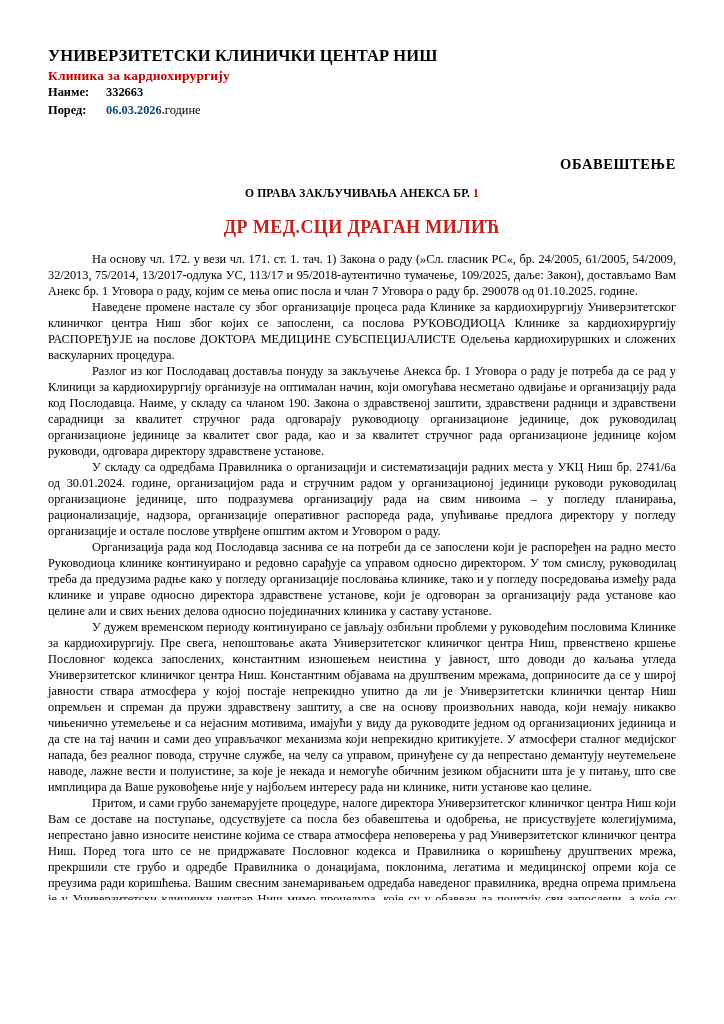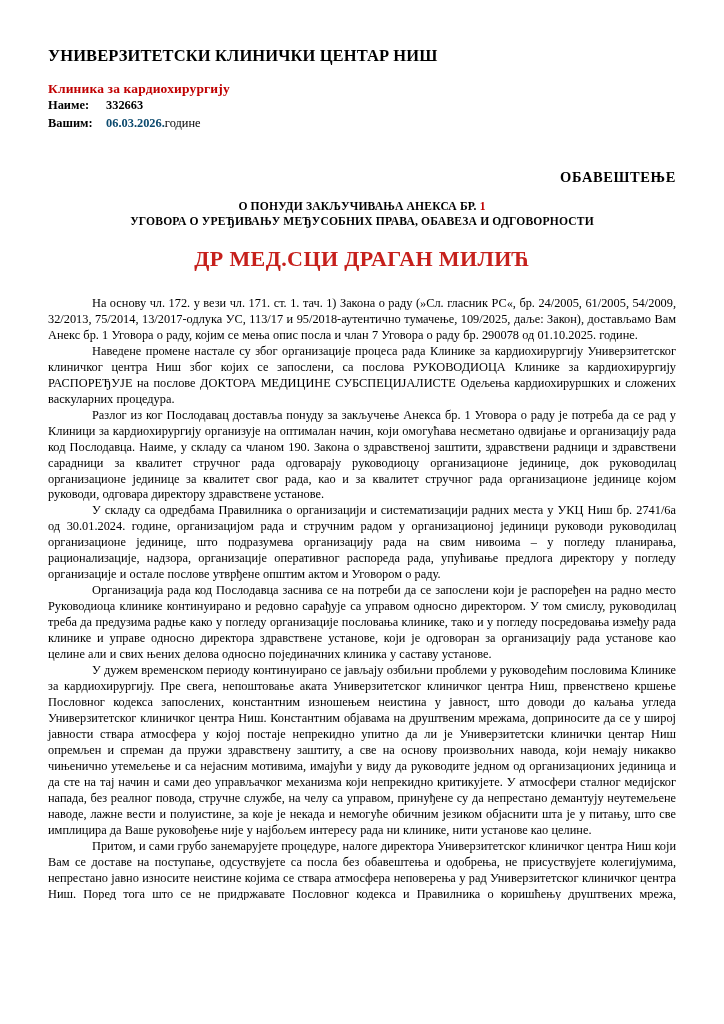--- a/index.html
+++ b/index.html
@@ -35,21 +35,21 @@
     font-weight: bold;
     letter-spacing: 0.1px;
     line-height: 1.22;
     white-space: nowrap;
   }
   .clinic-title {
     font-size: 13.5px;
     font-weight: bold;
     color: #C00000;
     line-height: 1.28;
-    margin-top: 14px;
+    margin-top: 1px;
     letter-spacing: 0.15px;
   }
   .meta-row {
     font-size: 12.4px;
     line-height: 1.42;
     white-space: nowrap;
   }
   .meta-label {
     font-weight: bold;
     display: inline-block;
@@ -83,30 +83,30 @@
     letter-spacing: 0.15px;
     margin-top: 13px;
     line-height: 1.34;
     white-space: nowrap;
   }
   .doc-subheading .accent-num {
     color: #C00000;
   }
   .doc-name {
     text-align: center;
-    font-size: 22px;
+    font-size: 18px;
     font-weight: bold;
     color: #C6201C;
     letter-spacing: 0.4px;
     margin-top: 16px;
   }
 
   
   .body-block {
-    margin-top: 24px;
+    margin-top: 14px;
   }
   p.para {
     margin: 0;
     font-size: 12.35px;
     line-height: 1.295;
     text-align: justify;
     text-indent: 44px;
     hyphens: none;
     word-spacing: 0.1px;
   }
@@ -120,29 +120,28 @@
     <div class="letterhead">
       <div class="org-title">УНИВЕРЗИТЕТСКИ КЛИНИЧКИ ЦЕНТАР НИШ</div>
 
       <div class="clinic-title">Клиника за кардиохирургију</div>
 
       <div class="meta-row">
         <span class="meta-label">Наиме:</span><span class="meta-value-black">332663</span>
       </div>
 
       <div class="meta-row">
-        <span class="meta-label">Вашим:</span><span class="meta-value-red">06.03.2026.</span><span class="meta-suffix">године</span>
+        <span class="meta-label">Поред:</span><span class="meta-value-red">06.03.2026.</span><span class="meta-suffix">године</span>
       </div>
     </div>
 
     <div class="doc-heading">ОБАВЕШТЕЊЕ</div>
 
     <div class="doc-subheading">
-      <div><span>О ПОНУДИ ЗАКЉУЧИВАЊА АНЕКСА БР. </span><span class="accent-num">1</span></div>
-      <div>УГОВОРА О УРЕЂИВАЊУ МЕЂУСОБНИХ ПРАВА, ОБАВЕЗА И ОДГОВОРНОСТИ</div>
+      <div><span>О ПРАВА ЗАКЉУЧИВАЊА АНЕКСА БР. </span><span class="accent-num">1</span></div>
     </div>
 
     <div class="doc-name">ДР МЕД.СЦИ ДРАГАН МИЛИЋ</div>
 
     <div class="body-block">
       <p class="para">На основу чл. 172. у вези чл. 171. ст. 1. тач. 1) Закона о раду (»Сл. гласник РС«, бр. 24/2005, 61/2005, 54/2009, 32/2013, 75/2014, 13/2017-одлука УС, 113/17 и 95/2018-аутентично тумачење, 109/2025, даље: Закон), достављамо Вам Анекс бр. 1 Уговора о раду, којим се мења опис посла  и члан 7 Уговора о раду бр. 290078 од 01.10.2025. године.</p>
       <p class="para">Наведене промене настале су због организације процеса рада Клинике за кардиохирургију Универзитетског клиничког центра Ниш због којих се запослени, са послова РУКОВОДИОЦА Клинике за кардиохирургију РАСПОРЕЂУЈЕ на послове ДОКТОРА МЕДИЦИНЕ СУБСПЕЦИЈАЛИСТЕ Одељења кардиохируршких и сложених васкуларних процедура.</p>
       <p class="para">Разлог из ког Послодавац доставља понуду за закључење Анекса бр. 1 Уговора о раду је потреба да се рад у Клиници за кардиохирургију организује на оптималан начин, који омогућава несметано одвијање и организацију рада код Послодавца. Наиме, у складу са чланом 190. Закона о здравственој заштити, здравствени радници и здравствени сарадници за квалитет стручног рада одговарају руководиоцу организационе јединице, док  руководилац организационе јединице за квалитет свог рада, као и за квалитет стручног рада организационе јединице којом руководи, одговара директору здравствене установе.</p>
       <p class="para">У складу са одредбама Правилника о организацији и систематизацији радних места у УКЦ Ниш бр. 2741/6а од 30.01.2024. године, организацијом рада и стручним радом у организационој јединици руководи руководилац организационе јединице, што подразумева организацију рада на свим нивоима – у погледу планирања, рационализације, надзора, организације оперативног распореда рада, упућивање предлога директору у погледу организације и остале  послове утврђене општим актом и Уговором о раду.</p>
       <p class="para">Организација рада код Послодавца заснива се на потреби да се запослени који је распоређен на радно место Руководиоца клинике континуирано и редовно сарађује са управом односно директором. У том смислу, руководилац треба да предузима радње како у погледу организације пословања клинике, тако и у погледу посредовања између рада клинике и управе односно директора здравствене установе, који је одговоран за организацију рада установе као целине али и свих њених делова односно појединачних клиника у саставу установе.</p>

